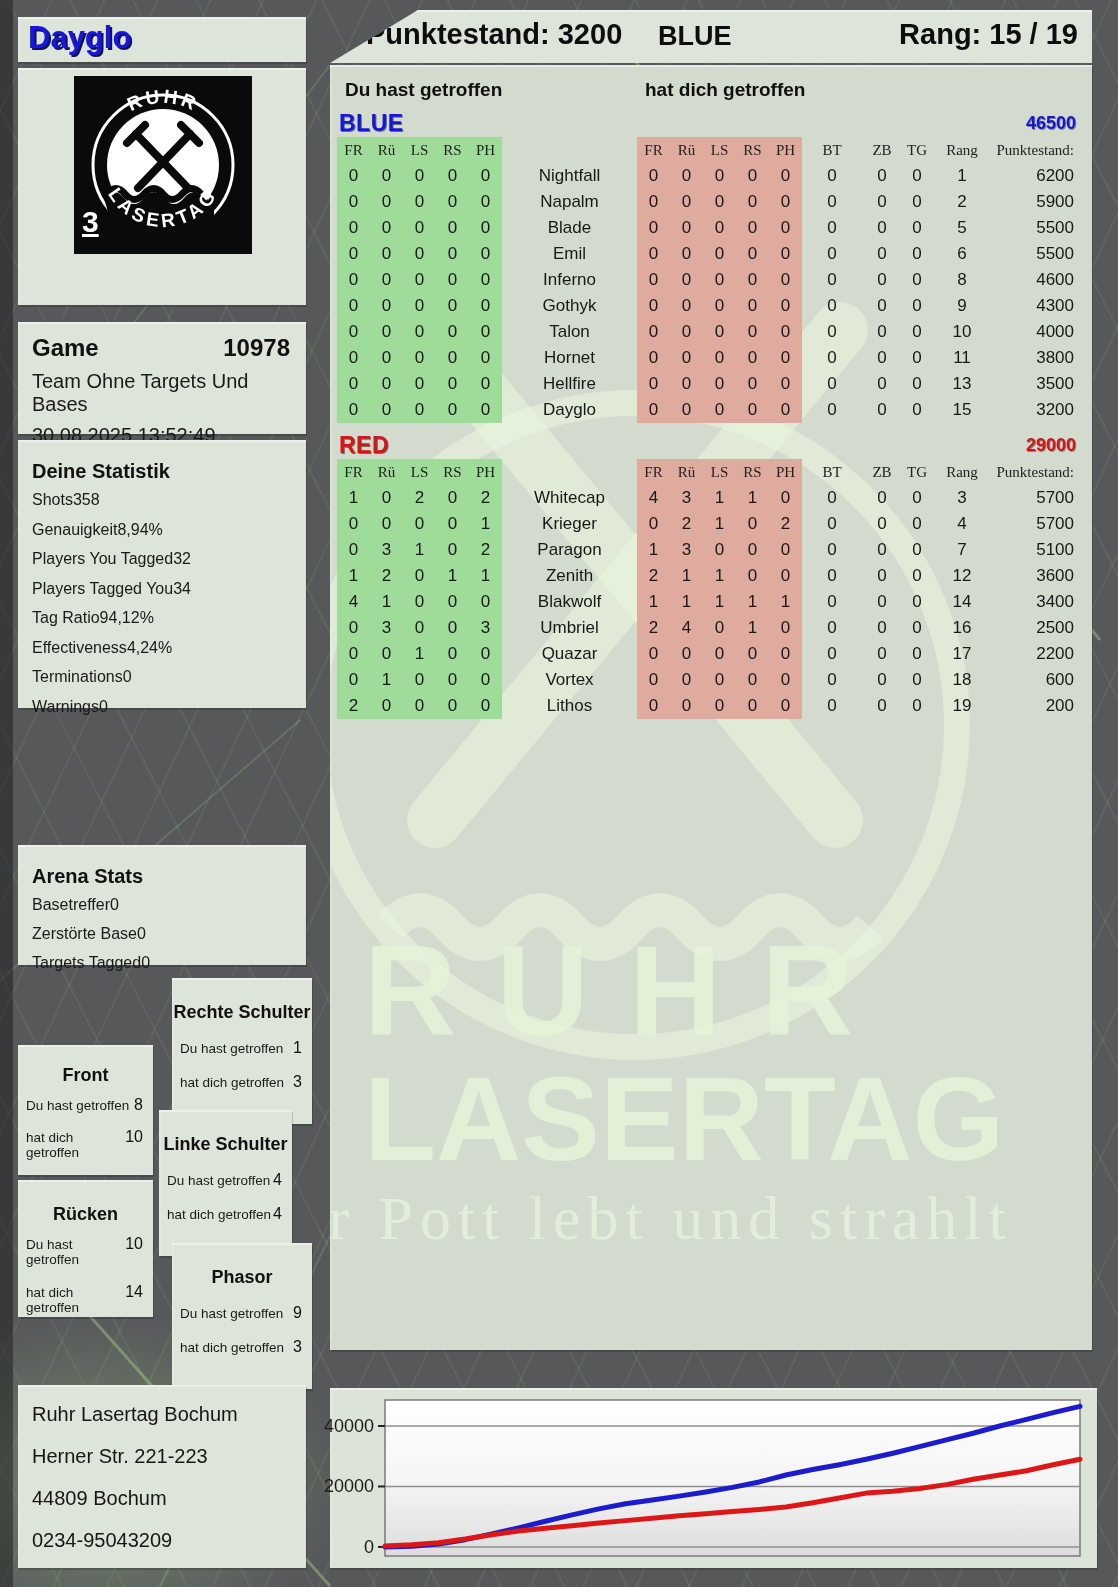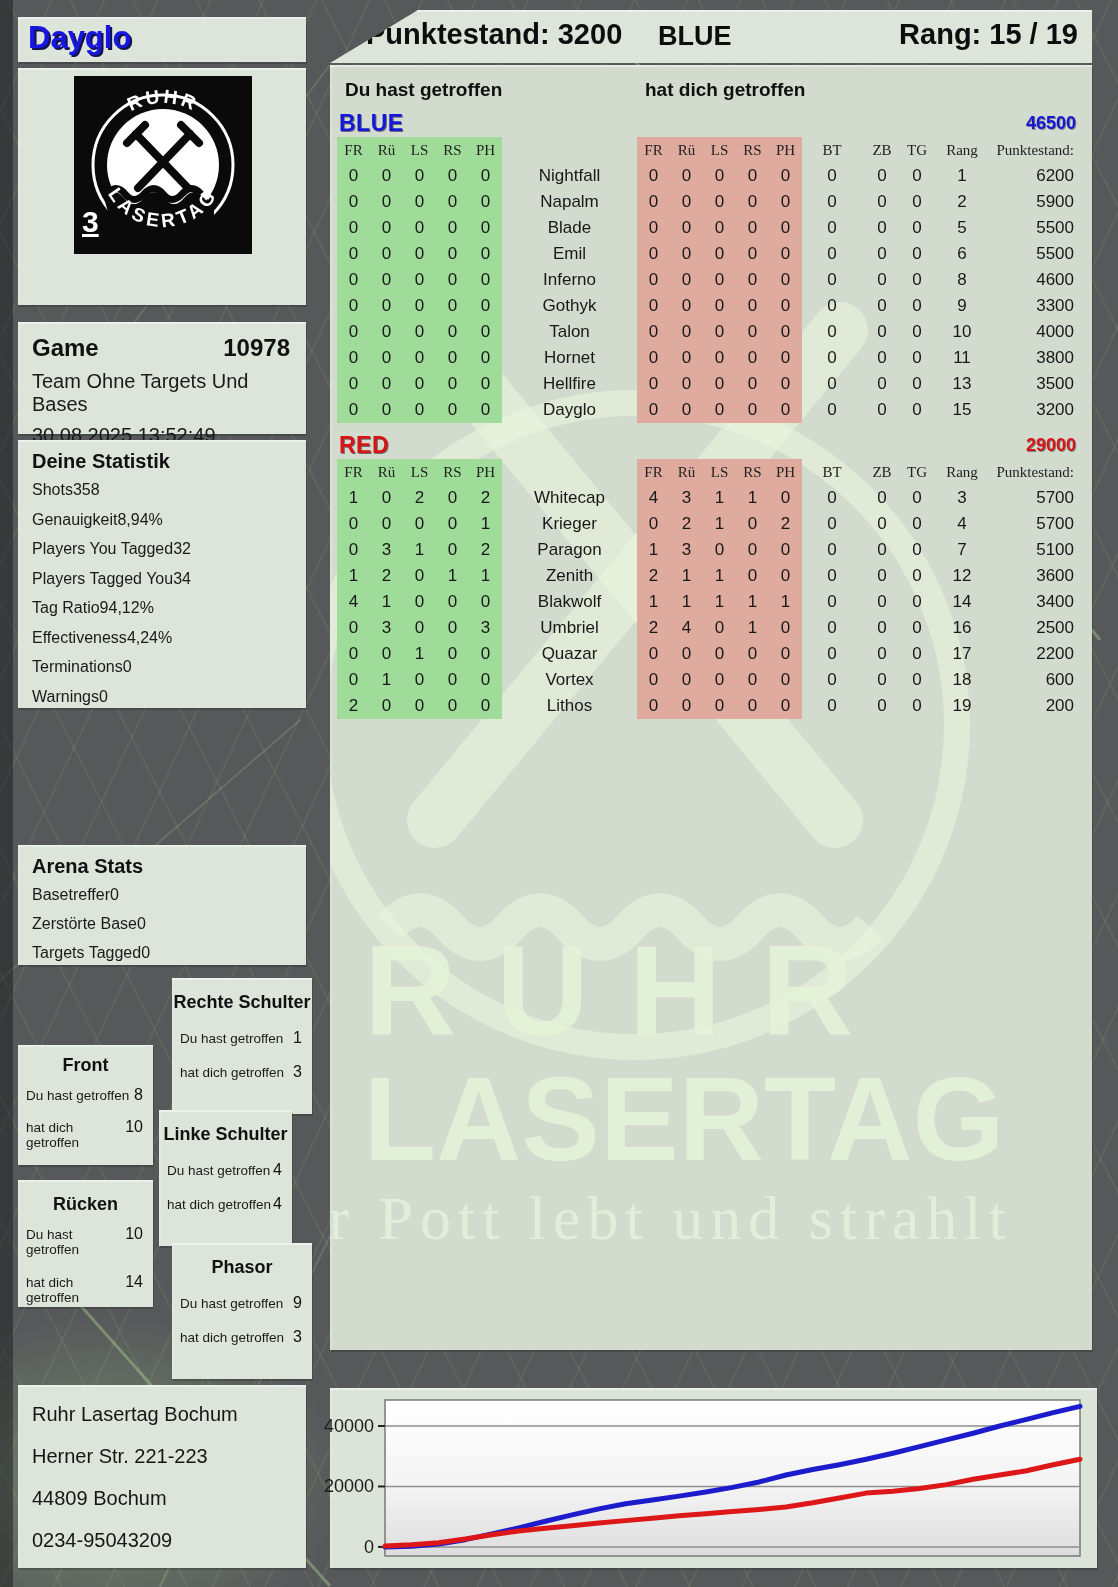--- a/index.html
+++ b/index.html
@@ -30,26 +30,26 @@
   #header-rank{position:absolute;right:14px;top:8px;font-size:29px;font-weight:bold;color:#0d0d0d;}
 
   
   #logo-panel{left:18px;top:68px;width:288px;height:237px;}
   #logo-box{position:absolute;left:56px;top:8px;width:178px;height:178px;background:#0a0a0a;}
   #game-panel{left:18px;top:322px;width:288px;height:112px;padding:0;}
   .game-row{display:flex;justify-content:space-between;padding:12px 16px 0 14px;font-size:24px;font-weight:bold;color:#111;}
   .game-line{padding:8px 16px 0 14px;font-size:20px;color:#1a1a1a;}
   #your-stats-panel{left:18px;top:440px;width:288px;height:268px;}
   #arena-stats-panel{left:18px;top:845px;width:288px;height:120px;}
-  .stats-title{padding:10px 14px 2px 14px;font-size:20px;font-weight:bold;color:#111;}
+  .stats-title{padding:20px 14px 2px 14px;font-size:20px;font-weight:bold;color:#111;}
   .stat-row{display:flex;justify-content:flex-start;padding:0 16px 0 14px;font-size:16px;color:#1a1a1a;line-height:29.5px;}
   #arena-stats-panel .stat-row{line-height:29px;}
 
   
-  .hitbox{padding-top:10px;}
+  .hitbox{padding-top:20px;}
   .hb-title{text-align:center;font-size:18px;font-weight:bold;color:#111;padding-top:4px;}
   .hb-row{display:flex;justify-content:space-between;align-items:baseline;padding:0 10px 0 8px;margin-top:16px;}
   .hb-row span{font-size:13.5px;color:#1a1a1a;}
   .hb-row b{font-size:16px;font-weight:normal;color:#111;}
 
   
   #address-panel{left:18px;top:1385px;width:288px;height:183px;}
   .addr-line{padding:0 14px;font-size:20px;color:#161616;line-height:42px;}
   .addr-line:first-child{padding-top:8px;}
 
@@ -397,21 +397,21 @@
         <div class="cell name">Gothyk</div>
         <div class="cell r">0</div>
         <div class="cell r">0</div>
         <div class="cell r">0</div>
         <div class="cell r">0</div>
         <div class="cell r">0</div>
         <div class="cell">0</div>
         <div class="cell">0</div>
         <div class="cell">0</div>
         <div class="cell">9</div>
-        <div class="cell pts">3300</div>
+        <div class="cell pts">4300</div>
         <div class="cell g">0</div>
         <div class="cell g">0</div>
         <div class="cell g">0</div>
         <div class="cell g">0</div>
         <div class="cell g">0</div>
         <div class="cell name">Talon</div>
         <div class="cell r">0</div>
         <div class="cell r">0</div>
         <div class="cell r">0</div>
         <div class="cell r">0</div>

